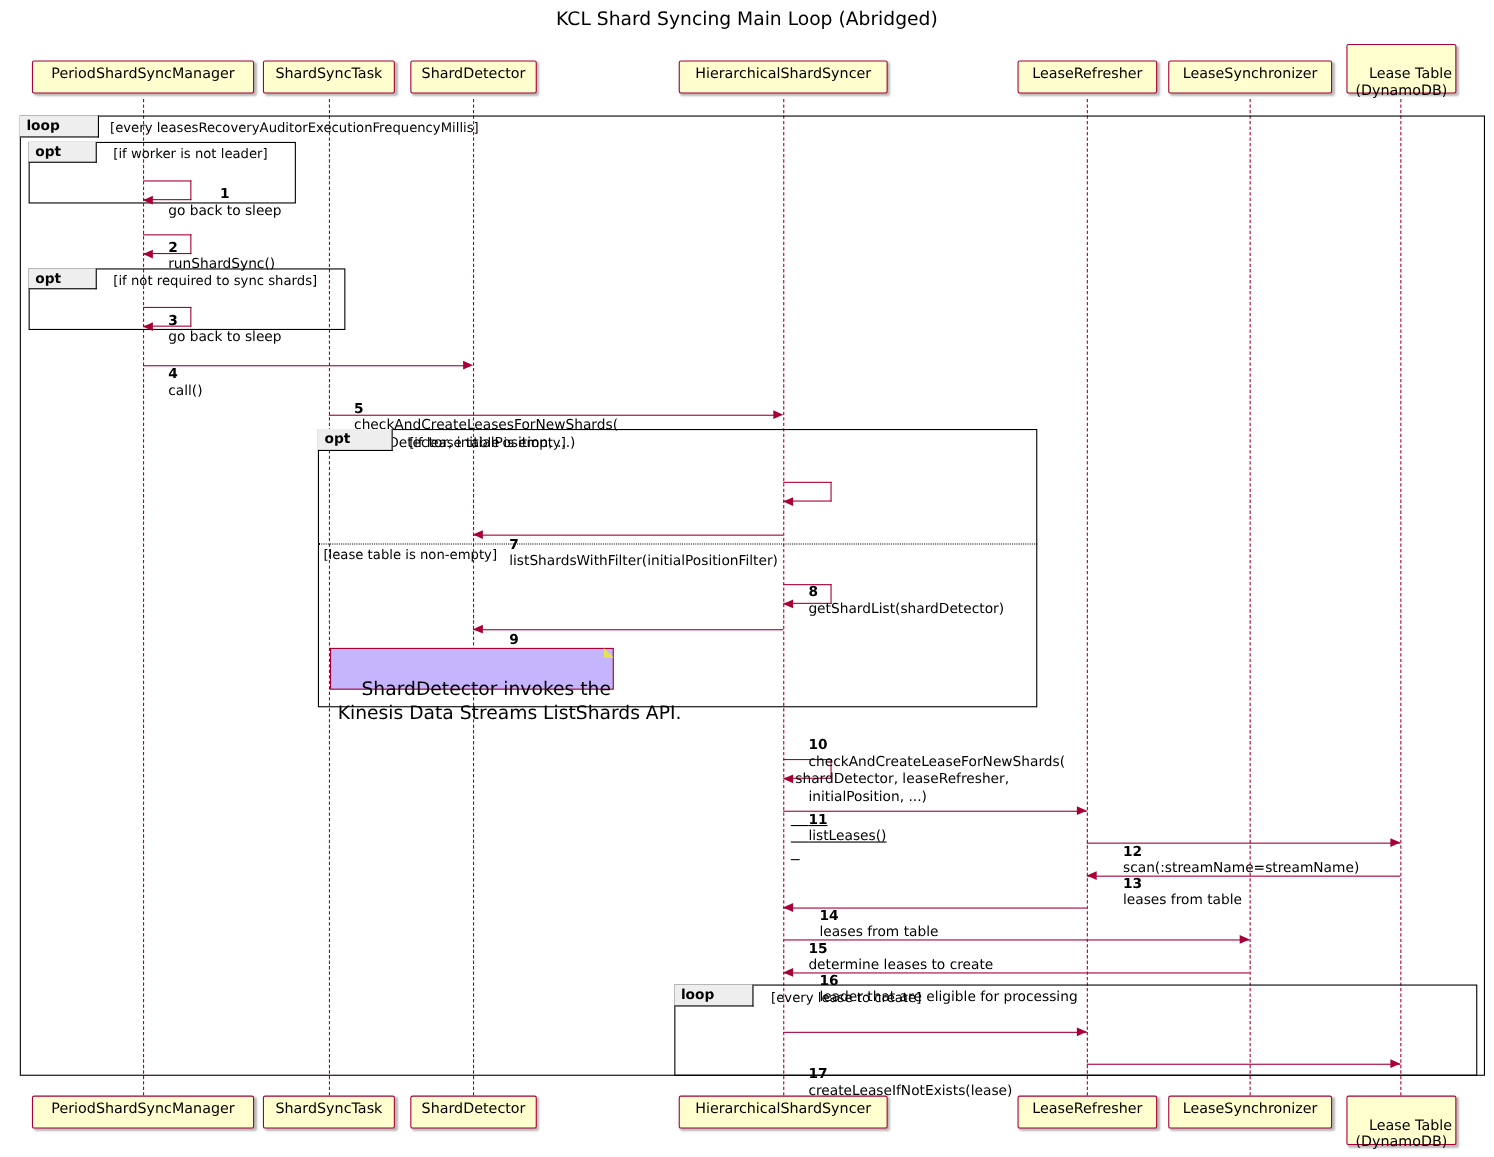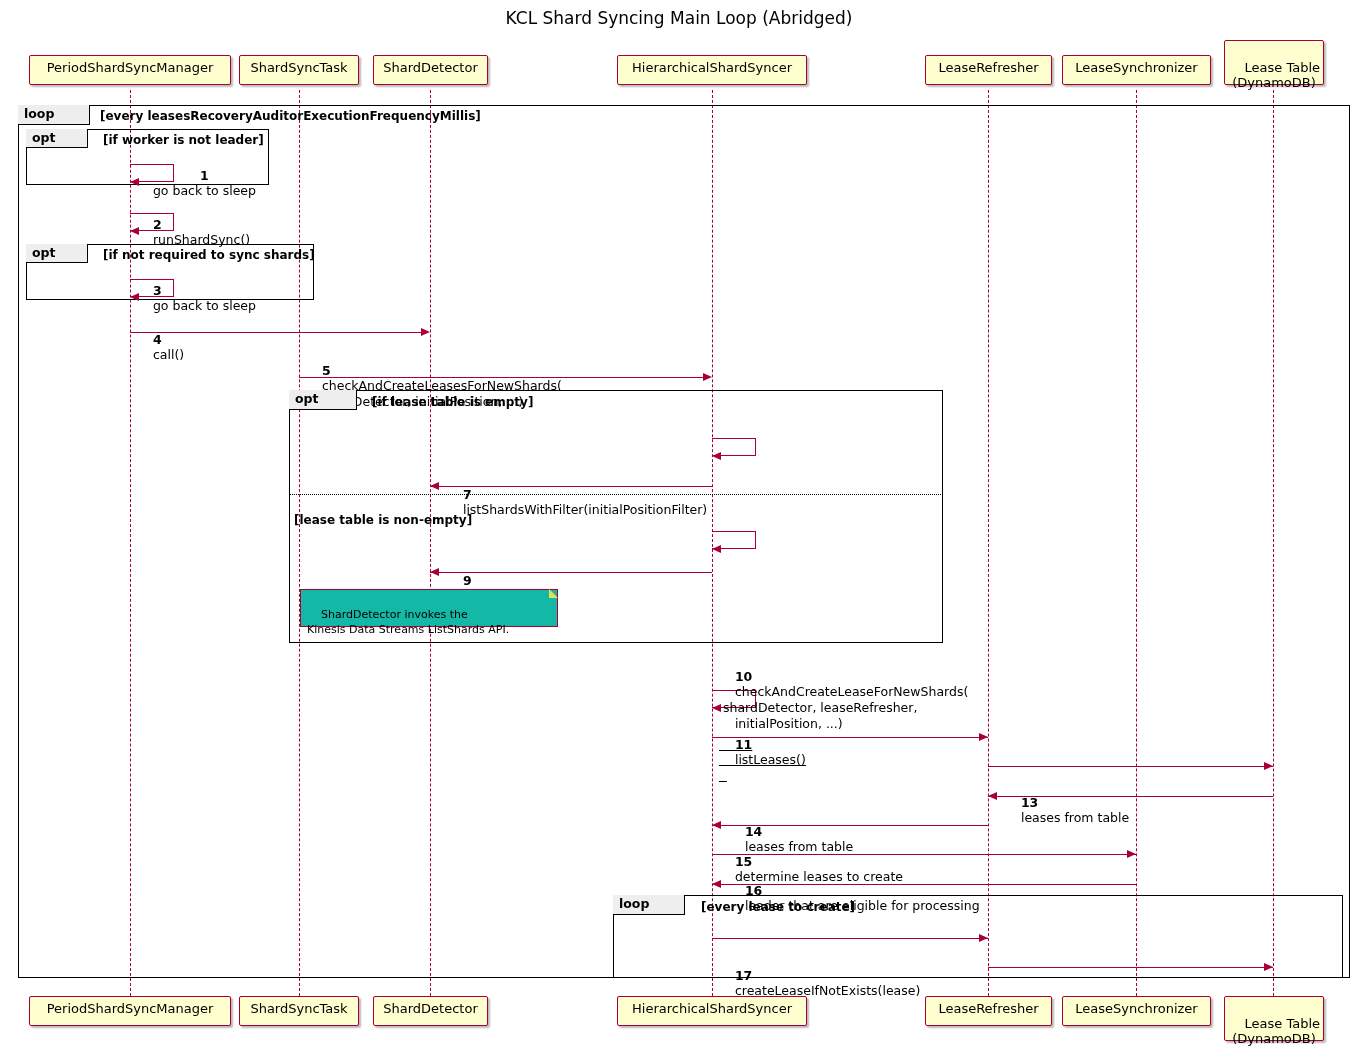--- a/index.html
+++ b/index.html
@@ -90,36 +90,36 @@
     border-bottom: 1.6px solid #000000;
     font-size: 12.5px;
     font-weight: bold;
     color: #000000;
     padding: 2px 8px 2px 6px;
     line-height: 1.1;
   }
   .frame-cond {
     position: absolute;
     font-size: 12px;
-    font-weight: bold;
+    font-weight: normal;
     color: #000000;
     white-space: pre;
   }
   .frame-divider {
     position: absolute;
     height: 0;
     border-top: 1.4px dotted #000000;
   }
   .note {
     position: absolute;
     box-sizing: border-box;
-    background: #14b8a6;
+    background: #c4b5fd;
     border: 1px solid #A80036;
     color: #000000;
-    font-size: 11px;
+    font-size: 17px;
     line-height: 1.3;
     padding: 4px 6px;
     white-space: pre;
   }
   .note-corner {
     position: absolute;
     width: 0; height: 0;
     border-left: 9px solid #E3E34F;
     border-top: 9px solid transparent;
   }
@@ -230,34 +230,38 @@
   <div class="msg-label" style="left:306px; top:347px;">
     <span class="msg-num">5</span>
     <span>checkAndCreateLeasesForNewShards(
    shardDetector, initialPosition, ...)</span>
   </div>
 
   <div class="frame" style="left:289px; top:390px; width:654px; height:253px;"></div>
   <div class="frame-label" style="left:289px; top:390px; width:68px; height:20px;">opt</div>
   <div class="frame-cond" style="left:372px; top:395px;">[if lease table is empty]</div>
   <div class="frame-divider" style="left:289px; top:494px; width:654px;"></div>
-  <div class="frame-cond" style="left:294px; top:497px;margin-top:16px;">[lease table is non-empty]</div>
+  <div class="frame-cond" style="left:294px; top:497px;">[lease table is non-empty]</div>
 
   <div class="self-arrow" style="left:712px; top:438px; width:44px;"></div>
   <div class="arrow-head left" style="left:712px; top:452px;"></div>
 
   <div class="arrow-line" style="left:430px; top:486px; width:282px;"></div>
   <div class="arrow-head left" style="left:430px; top:482px;"></div>
   <div class="msg-label" style="left:447px; top:471px;">
     <span class="msg-num">7</span>
     <span>listShardsWithFilter(initialPositionFilter)</span>
   </div>
 
   <div class="self-arrow" style="left:712px; top:531px; width:44px;"></div>
   <div class="arrow-head left" style="left:712px; top:545px;"></div>
+  <div class="msg-label" style="left:719px; top:514px;">
+    <span class="msg-num">8</span>
+    <span>getShardList(shardDetector)</span>
+  </div>
 
   <div class="arrow-line" style="left:430px; top:572px; width:282px;"></div>
   <div class="arrow-head left" style="left:430px; top:568px;"></div>
   <div class="msg-label" style="left:447px; top:557px;">
     <span class="msg-num">9</span>
     <span>listShards(...)</span>
   </div>
 
   <div class="note" style="left:300px; top:589px; width:258px; height:38px;">
     <span>ShardDetector invokes the
@@ -276,20 +280,24 @@
 
   <div class="arrow-line" style="left:712px; top:737px; width:276px;"></div>
   <div class="arrow-head right" style="left:979px; top:733px;"></div>
   <div class="msg-label" style="left:719px; top:721px;text-decoration:underline;">
     <span class="msg-num">11</span>
     <span>listLeases()</span>
   </div>
 
   <div class="arrow-line" style="left:988px; top:766px; width:285px;"></div>
   <div class="arrow-head right" style="left:1264px; top:762px;"></div>
+  <div class="msg-label" style="left:1005px; top:750px;">
+    <span class="msg-num">12</span>
+    <span>scan(:streamName=streamName)</span>
+  </div>
 
   <div class="arrow-line" style="left:988px; top:796px; width:285px;"></div>
   <div class="arrow-head left" style="left:988px; top:792px;"></div>
   <div class="msg-label" style="left:1005px; top:779px;">
     <span class="msg-num">13</span>
     <span>leases from table</span>
   </div>
 
   <div class="arrow-line" style="left:712px; top:825px; width:276px;"></div>
   <div class="arrow-head left" style="left:712px; top:821px;"></div>

